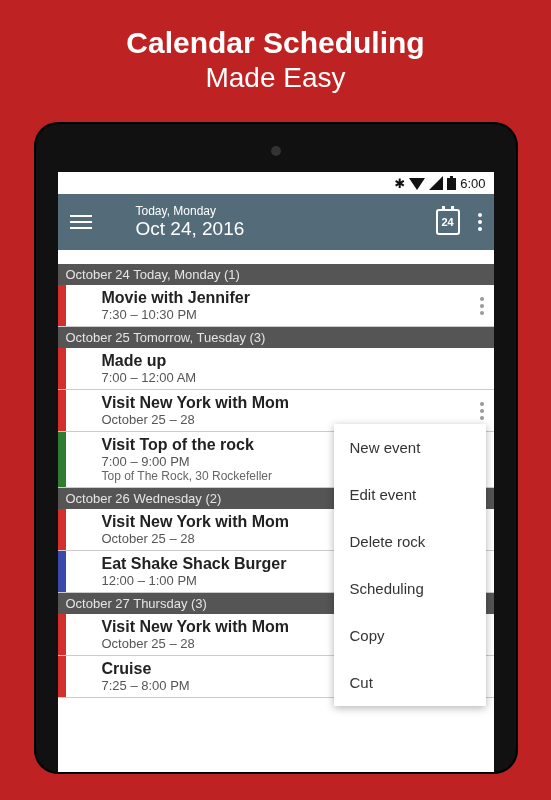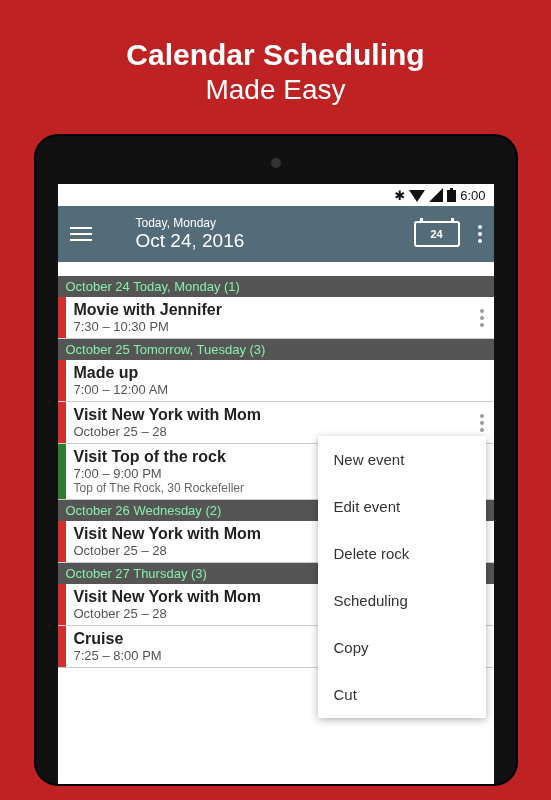--- a/index.html
+++ b/index.html
@@ -9,21 +9,21 @@
   background: #BE2222;
   font-family: Arial, sans-serif;
   display: flex;
   flex-direction: column;
   align-items: center;
   overflow: hidden;
 }
 .promo-title {
   color: #fff;
   text-align: center;
-  margin-top: 38px;
+  margin-top: 26px;
 }
 .promo-line1 { font-size: 30px; font-weight: 600; }
 .promo-line2 { font-size: 28px; font-weight: 300; margin-top: 2px; }
 .tablet {
   margin-top: 30px;
   width: 480px;
   background: #111;
   border-radius: 22px;
   padding-top: 48px;
   box-shadow: 0 0 0 2px #000;
@@ -71,21 +71,21 @@
   display: flex;
   flex-direction: column;
   gap: 4px;
 }
 .hamburger span { height: 2px; background: #fff; }
 .appbar-title { margin-left: 44px; }
 .appbar-small { font-size: 12px; }
 .appbar-large { font-size: 19px; }
 .appbar-right { margin-left: auto; display: flex; align-items: center; gap: 18px; }
 .cal-icon {
-  width: 46px;
+  width: 24px;
   height: 26px;
   border: 2px solid #fff;
   border-radius: 3px;
   display: flex;
   align-items: center;
   justify-content: center;
   font-size: 11px;
   font-weight: bold;
   position: relative;
 }
@@ -96,49 +96,50 @@
   width: 3px;
   height: 5px;
   background: #fff;
 }
 .cal-icon::before { left: 4px; }
 .cal-icon::after { right: 4px; }
 .menu-dots { display: flex; flex-direction: column; gap: 3px; }
 .menu-dots span { width: 4px; height: 4px; background: #fff; border-radius: 50%; }
 .section-header {
   background: #555;
-  color: #86efac;
+  color: #e5e5e5;
   font-size: 13px;
   padding: 3px 8px;
 }
 .event {
   display: flex;
   border-bottom: 1px solid #ccc;
   position: relative;
+  gap: 28px;
 }
 .color-bar { width: 8px; flex-shrink: 0; }
 .event-content { padding: 4px 8px; flex: 1; }
 .event-title { font-size: 16px; font-weight: bold; color: #222; }
 .event-time { font-size: 13px; color: #555; }
 .event-loc { font-size: 12px; color: #666; }
 .event-menu-dots {
   position: absolute;
   right: 10px;
   top: 50%;
   transform: translateY(-50%);
   display: flex;
   flex-direction: column;
   gap: 3px;
 }
 .event-menu-dots span { width: 4px; height: 4px; background: #999; border-radius: 50%; }
 .context-menu {
   position: absolute;
   right: 8px;
   top: 252px;
-  width: 168px;
+  width: 152px;
   background: #fff;
   box-shadow: 0 2px 8px rgba(0,0,0,0.3);
   z-index: 10;
 }
 .context-item {
   padding: 15px 16px;
   font-size: 15px;
   color: #333;
 }
 .white-gap { height: 14px; background: #fff; }
@@ -236,20 +237,27 @@
           </div>
         </div>
         <div class="section-header">October 26 Wednesday (2)</div>
         <div class="event">
           <div class="color-bar" style="background: rgb(211, 47, 47);"></div>
           <div class="event-content">
             <div class="event-title">Visit New York with Mom</div>
             <div class="event-time">October 25 – 28</div>
           </div>
         </div>
+        <div class="event">
+          <div class="color-bar" style="background: rgb(57, 73, 171);"></div>
+          <div class="event-content">
+            <div class="event-title">Eat Shake Shack Burger</div>
+            <div class="event-time">12:00 – 1:00 PM</div>
+          </div>
+        </div>
         <div class="section-header">October 27 Thursday (3)</div>
         <div class="event">
           <div class="color-bar" style="background: rgb(211, 47, 47);"></div>
           <div class="event-content">
             <div class="event-title">Visit New York with Mom</div>
             <div class="event-time">October 25 – 28</div>
           </div>
         </div>
         <div class="event">
           <div class="color-bar" style="background: rgb(211, 47, 47);"></div>

